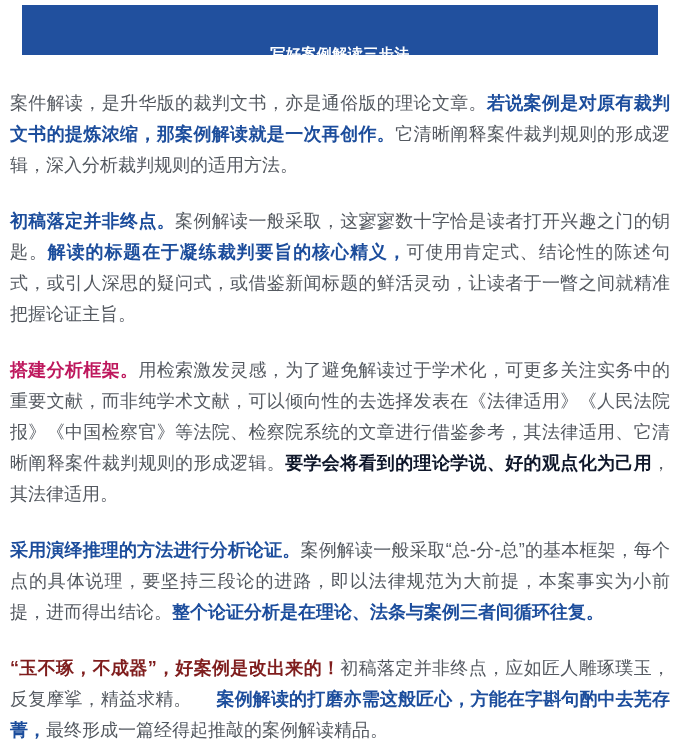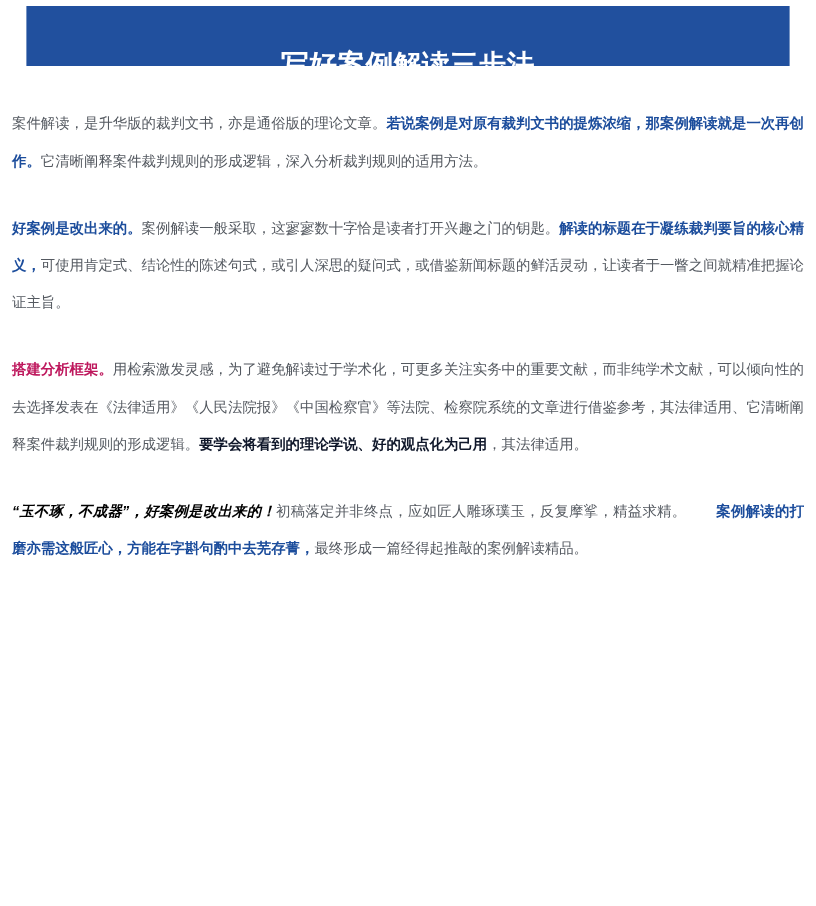--- a/index.html
+++ b/index.html
@@ -14,43 +14,44 @@
     font-family: "Liberation Sans", sans-serif;
   }
   .banner {
     margin: 5px 22px 0 22px;
     height: 50px;
     display: flex;
     align-items: center;
     justify-content: center;
   }
   .banner-title {
-    font-size: 23px;
+    font-size: 15px;
     font-weight: bold;
     letter-spacing: 0.5px;
     margin-top: 48px;
   }
   .article {
     padding: 33px 10px 0 10px;
   }
   .para {
     margin: 0 0 25px 0;
-    font-size: 12px;
+    font-size: 18px;
     line-height: 31px;
     text-align: justify;
     text-justify: inter-ideograph;
   }
   .seg { font-weight: normal; }
   .seg.bold { font-weight: bold; }
 </style>
 </head>
 <body style="background: rgb(255, 255, 255);">
 
 <div class="banner" style="background: rgb(33, 80, 158);">
   <span class="banner-title" style="color: rgb(255, 255, 255);">写好案例解读三步法</span>
 </div>
 
 <div class="article">
     <p class="para" style="color: rgb(84, 89, 96);"><span class="seg">案件解读，是升华版的裁判文书，亦是通俗版的理论文章。</span><span class="seg bold" style="color: rgb(28, 77, 156);">若说案例是对原有裁判文书的提炼浓缩，那案例解读就是一次再创作。</span><span class="seg">它清晰阐释案件裁判规则的形成逻辑，深入分析裁判规则的适用方法。</span></p>
-    <p class="para" style="color: rgb(84, 89, 96);"><span class="seg bold" style="color: rgb(28, 77, 156);">好案例是改出来的。</span><span class="seg">案例解读一般采取，这寥寥数十字恰是读者打开兴趣之门的钥匙。</span><span class="seg bold" style="color: rgb(28, 77, 156);">解读的标题在于凝练裁判要旨的核心精义，</span><span class="seg">可使用肯定式、结论性的陈述句式，或引人深思的疑问式，或借鉴新闻标题的鲜活灵动，让读者于一瞥之间就精准把握论证主旨。</span></p>
+    <p class="para" style="color: rgb(84, 89, 96);"><span class="seg bold" style="color: rgb(28, 77, 156);">初稿落定并非终点。</span><span class="seg">案例解读一般采取，这寥寥数十字恰是读者打开兴趣之门的钥匙。</span><span class="seg bold" style="color: rgb(28, 77, 156);">解读的标题在于凝练裁判要旨的核心精义，</span><span class="seg">可使用肯定式、结论性的陈述句式，或引人深思的疑问式，或借鉴新闻标题的鲜活灵动，让读者于一瞥之间就精准把握论证主旨。</span></p>
     <p class="para" style="color: rgb(84, 89, 96);"><span class="seg bold" style="color: #be185d;">搭建分析框架。</span><span class="seg">用检索激发灵感，为了避免解读过于学术化，可更多关注实务中的重要文献，而非纯学术文献，可以倾向性的去选择发表在《法律适用》《人民法院报》《中国检察官》等法院、检察院系统的文章进行借鉴参考，其法律适用、它清晰阐释案件裁判规则的形成逻辑。</span><span class="seg bold" style="color: #0f172a;">要学会将看到的理论学说、好的观点化为己用</span><span class="seg">，其法律适用。</span></p>
-    <p class="para" style="color: rgb(84, 89, 96);"><span class="seg bold" style="color: #000000; font-style: italic;">“玉不琢，不成器”，好案例是改出来的！</span><span class="seg">初稿落定并非终点，应如匠人雕琢璞玉，反复摩挲，精益求精。</span><span class="seg bold" style="color: rgb(28, 77, 156); margin-left: 25px;">案例解读的打磨亦需这般匠心，方能在字斟句酌中去芜存菁，</span><span class="seg">最终形成一篇经得起推敲的案例解读精品。</span></p>
+    <p class="para" style="color: rgb(84, 89, 96);"><span class="seg bold" style="color: rgb(28, 77, 156);">采用演绎推理的方法进行分析论证。</span><span class="seg">案例解读一般采取“总-分-总”的基本框架，每个点的具体说理，要坚持三段论的进路，即以法律规范为大前提，本案事实为小前提，进而得出结论。</span><span class="seg bold" style="color: rgb(28, 77, 156);">整个论证分析是在理论、法条与案例三者间循环往复。</span></p>
+    <p class="para" style="color: rgb(84, 89, 96);"><span class="seg bold" style="color: #7f1d1d;">“玉不琢，不成器”，好案例是改出来的！</span><span class="seg">初稿落定并非终点，应如匠人雕琢璞玉，反复摩挲，精益求精。</span><span class="seg bold" style="color: rgb(28, 77, 156); margin-left: 25px;">案例解读的打磨亦需这般匠心，方能在字斟句酌中去芜存菁，</span><span class="seg">最终形成一篇经得起推敲的案例解读精品。</span></p>
   </div>
 
 </body></html>

